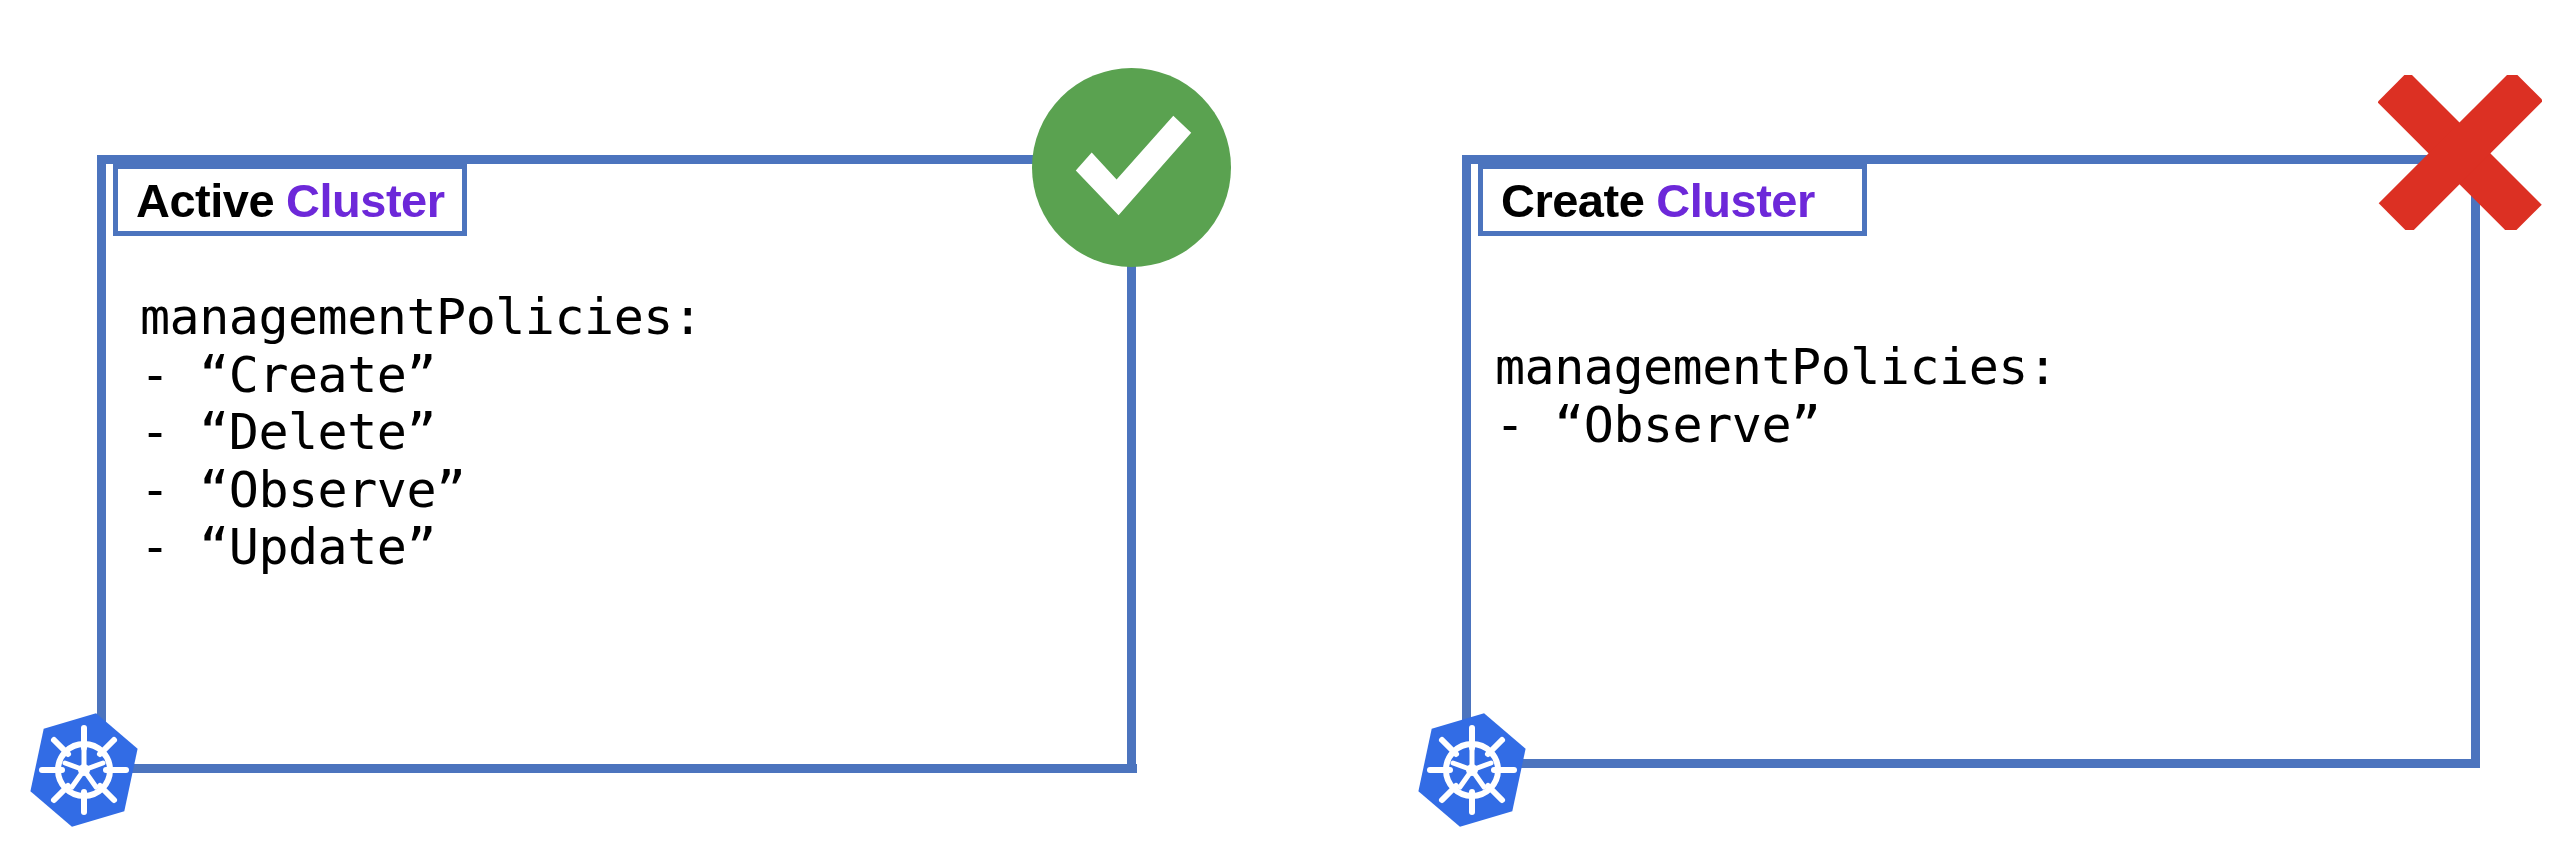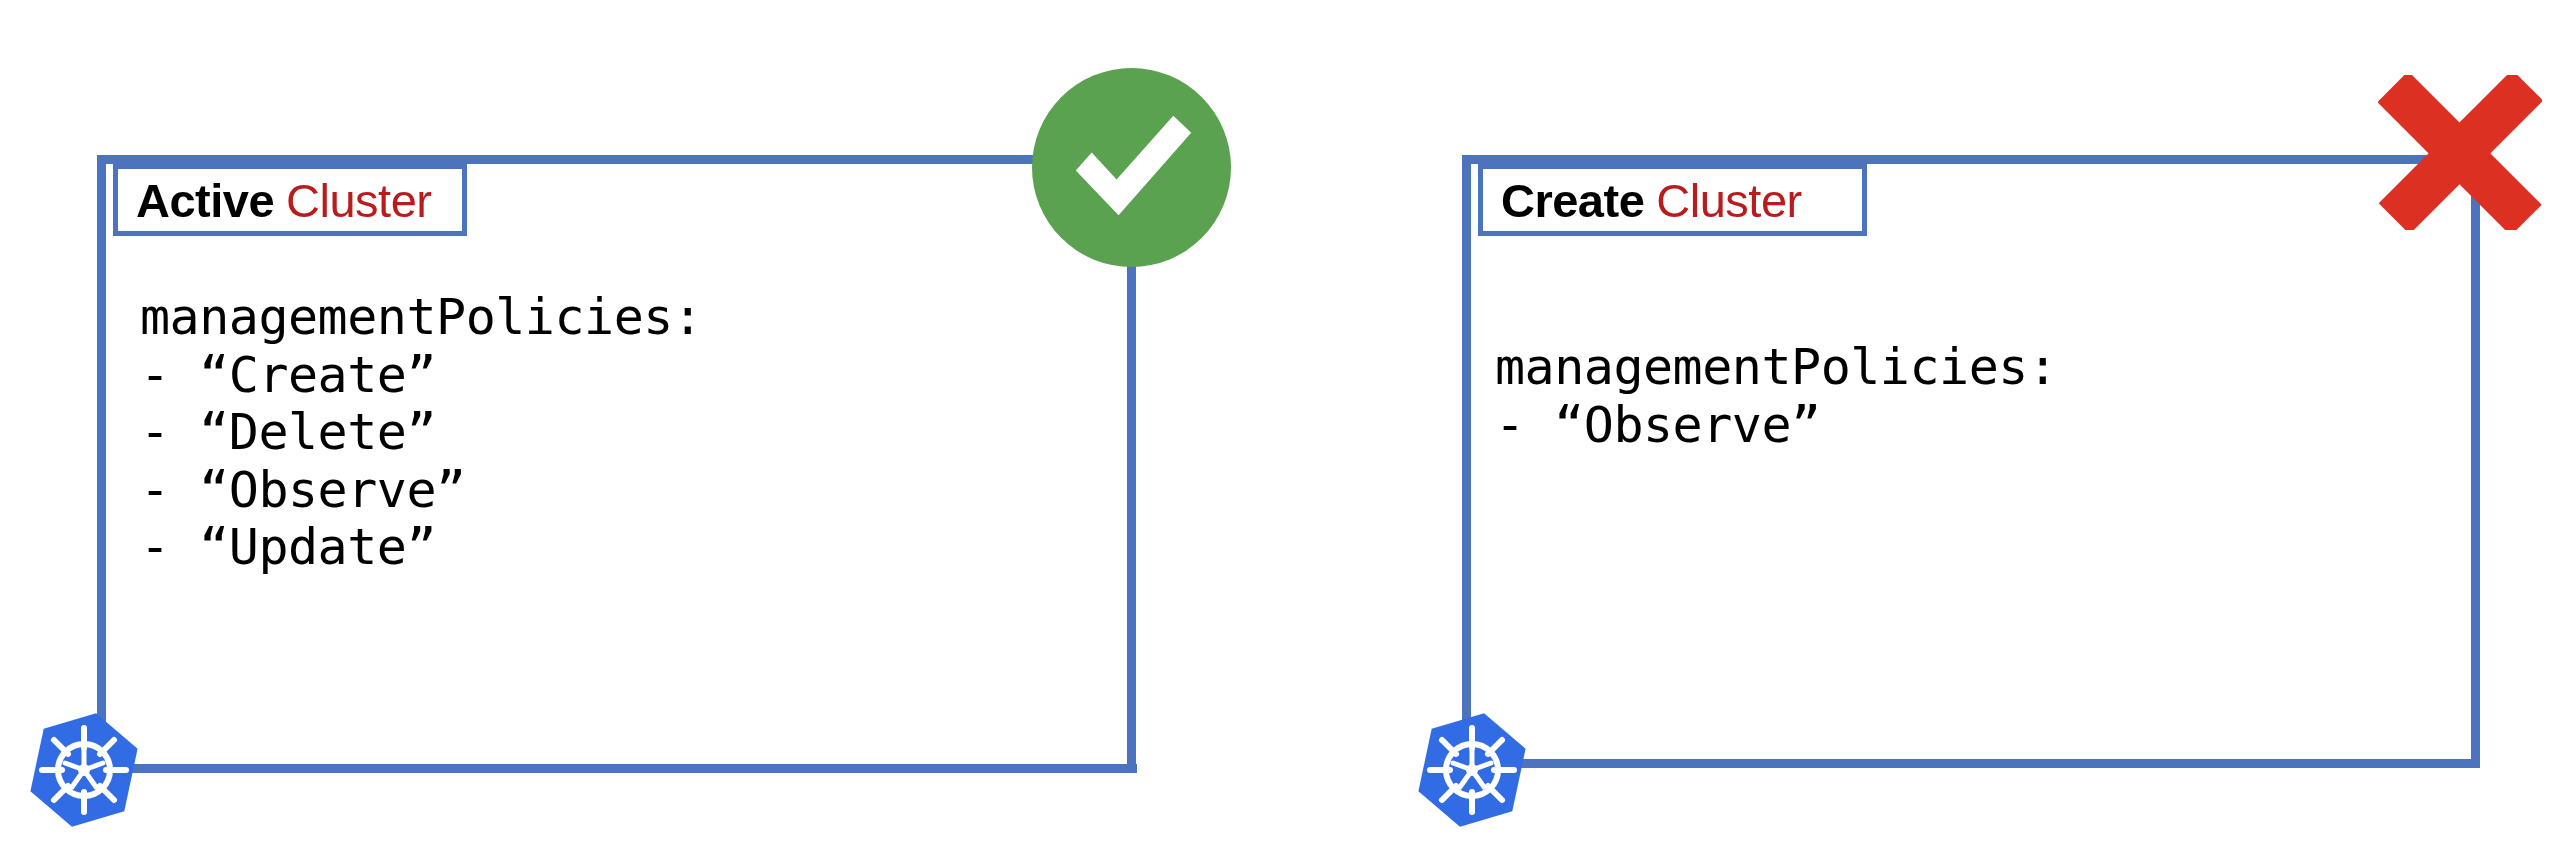--- a/index.html
+++ b/index.html
@@ -49,22 +49,22 @@
     z-index: 4;
   }
   .cluster-title .t-strong {
     font-weight: 700;
     color: #000000;
     font-size: 47px;
     line-height: 1;
     letter-spacing: -0.5px;
   }
   .cluster-title .t-plain {
-    font-weight: 400;
-    color: #b91c1c;
+    font-weight: 700;
+    color: #6d28d9;
     font-size: 47px;
     line-height: 1;
     letter-spacing: -0.5px;
     margin-left: 12px;
   }
 
   
   .yaml-block {
     position: absolute;
     font-family: "DejaVu Sans Mono", "Liberation Mono", monospace;

